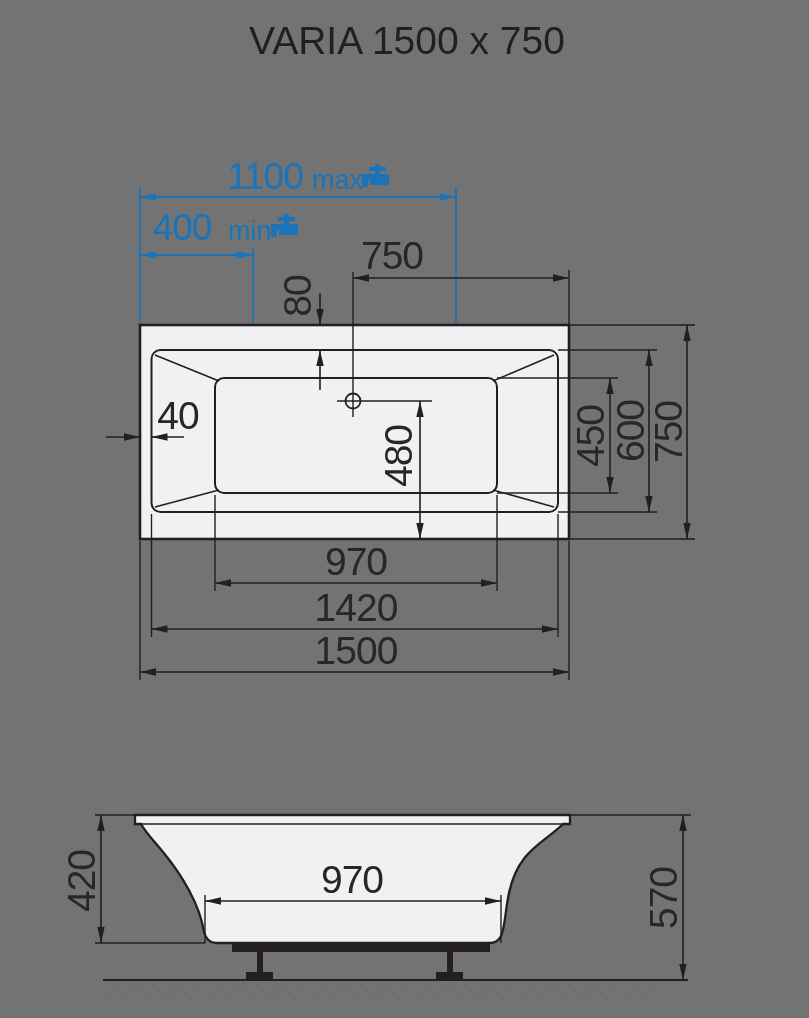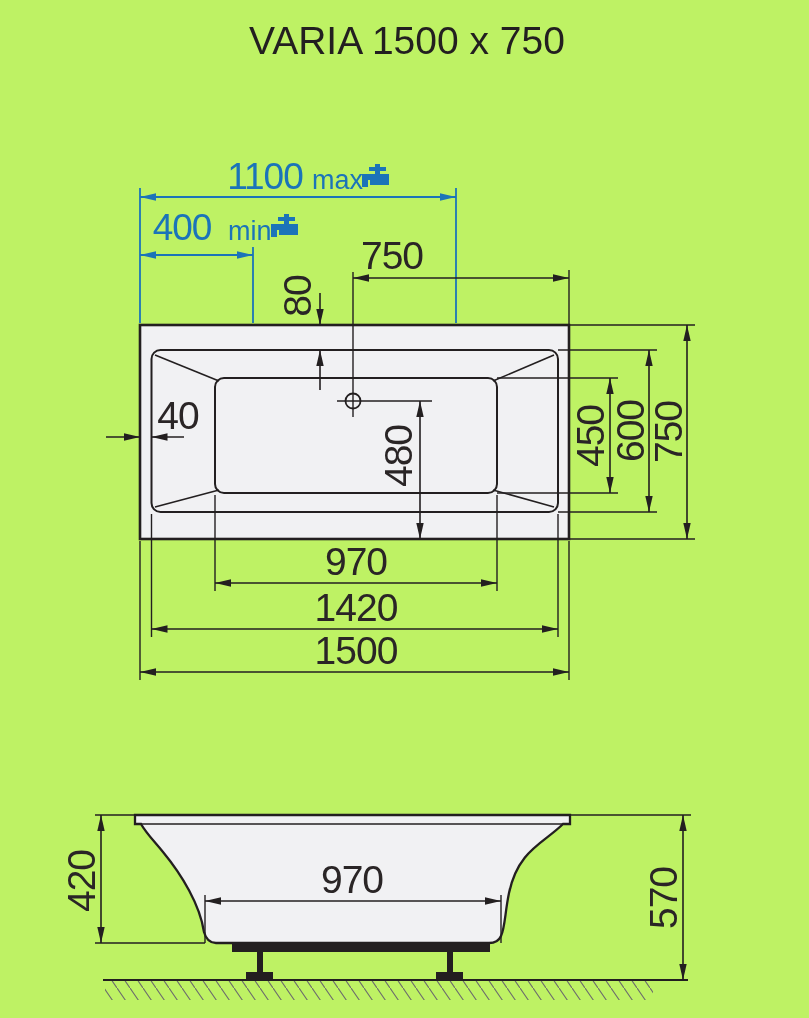--- a/index.html
+++ b/index.html
@@ -1,16 +1,16 @@
 <!DOCTYPE html>
 <html><head>
 <meta charset="utf-8">
 <style>
   html,body{margin:0;padding:0;background:#ffffff;}
-  .page{position:relative;width:809px;height:1018px;background:#bef264;overflow:hidden;}
+  .page{position:relative;width:809px;height:1018px;background:#737373;overflow:hidden;}
   .dim{font-family:"Liberation Sans",sans-serif;font-size:39px;fill:#2a2526;letter-spacing:-1px;}
   .blu{font-family:"Liberation Sans",sans-serif;font-size:37px;letter-spacing:-1px;}
   .blusm{font-family:"Liberation Sans",sans-serif;font-size:27px;}
   .ttl{font-family:"Liberation Sans",sans-serif;font-size:39px;fill:#231f20;}
   .ln{stroke:#231f20;stroke-width:1.6;fill:none;}
   .ext{stroke:#231f20;stroke-width:1.4;fill:none;}
   .bln{stroke-width:1.8;fill:none;}
 </style>
 </head>
 <body>

